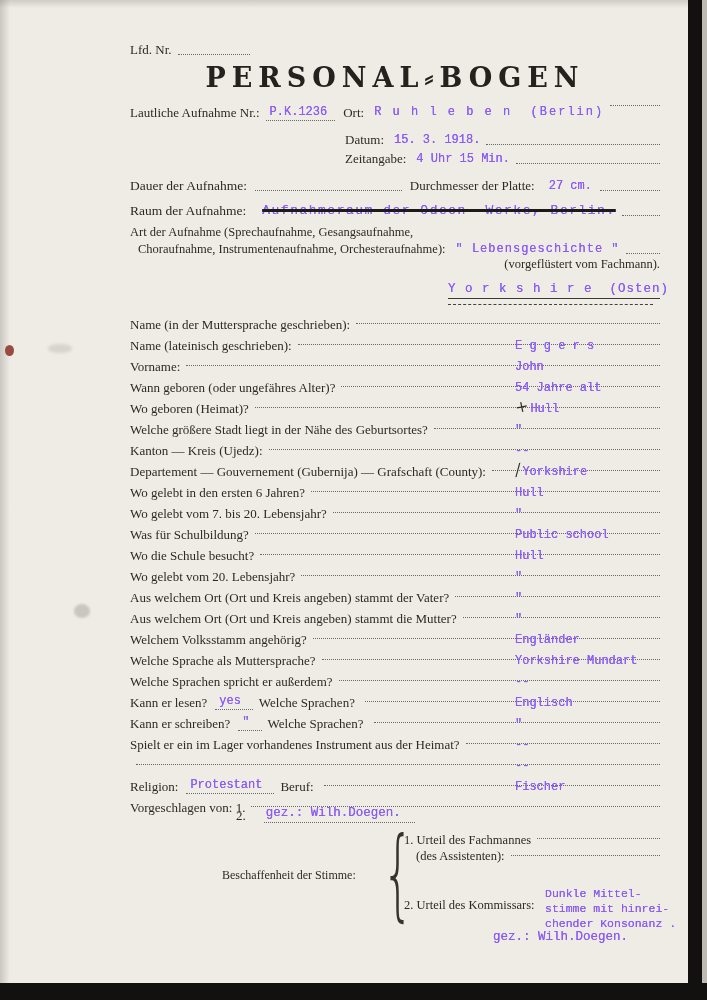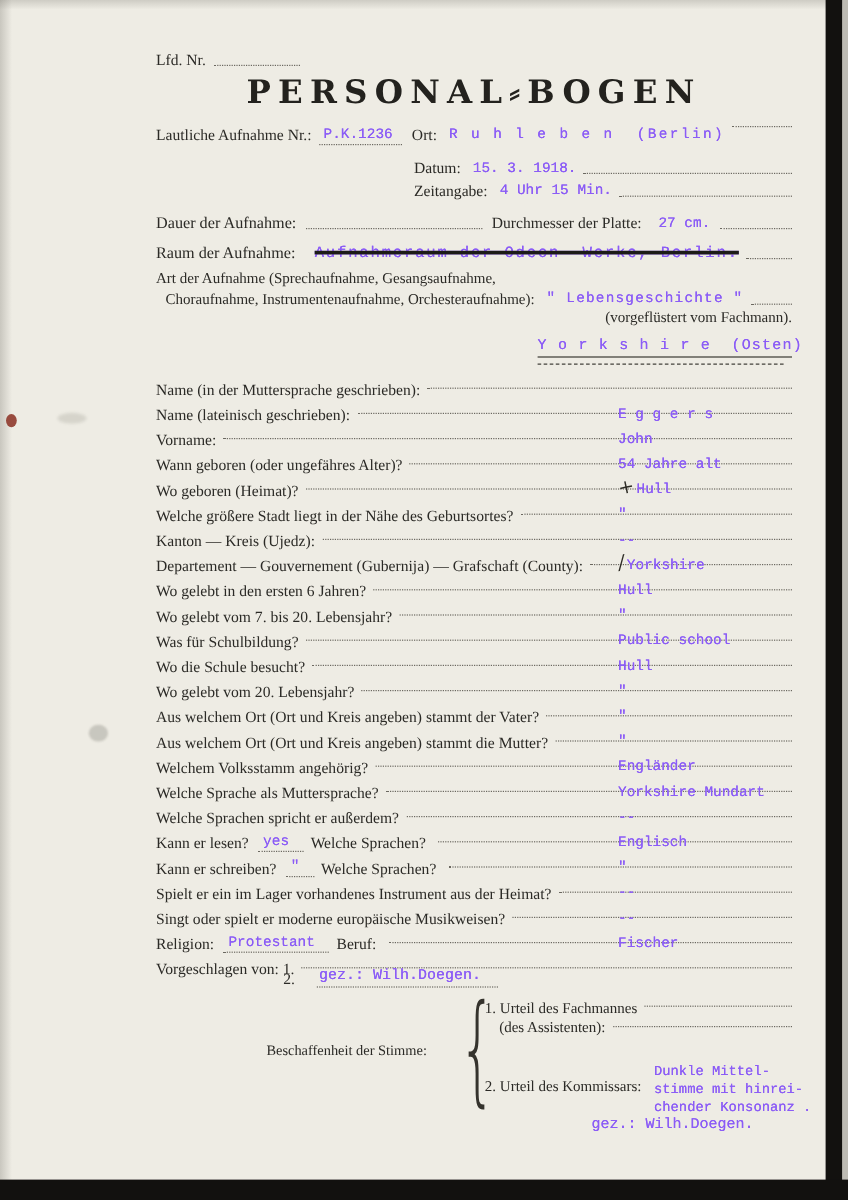--- a/index.html
+++ b/index.html
@@ -266,21 +266,20 @@
         <span class="q q2">Welche Sprachen?</span>
         <span class="fill"></span>
         <span class="ans"><span class="tw av">"</span></span>
       </div>
     <div class="row">
         <span class="q">Spielt er ein im Lager vorhandenes Instrument aus der Heimat?</span>
         <span class="fill"></span>
         <span class="ans"><span class="tw av">--</span></span>
       </div>
     <div class="row">
-        <span class="q">Singt oder spielt er moderne europäische Musikweisen?</span>
         <span class="fill"></span>
         <span class="ans"><span class="tw av">--</span></span>
       </div>
     <div class="row">
         <span class="q">Religion:</span>
         <span class="inline tw">Protestant</span>
         <span class="q q2">Beruf:</span>
         <span class="fill"></span>
         <span class="ans"><span class="tw av">Fischer</span></span>
       </div>

